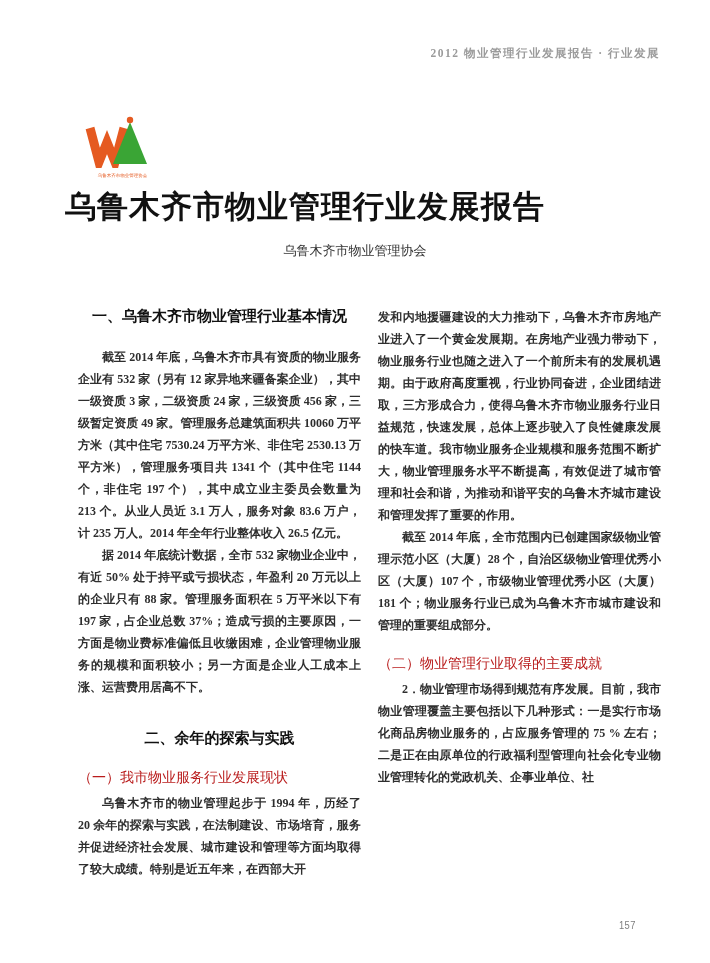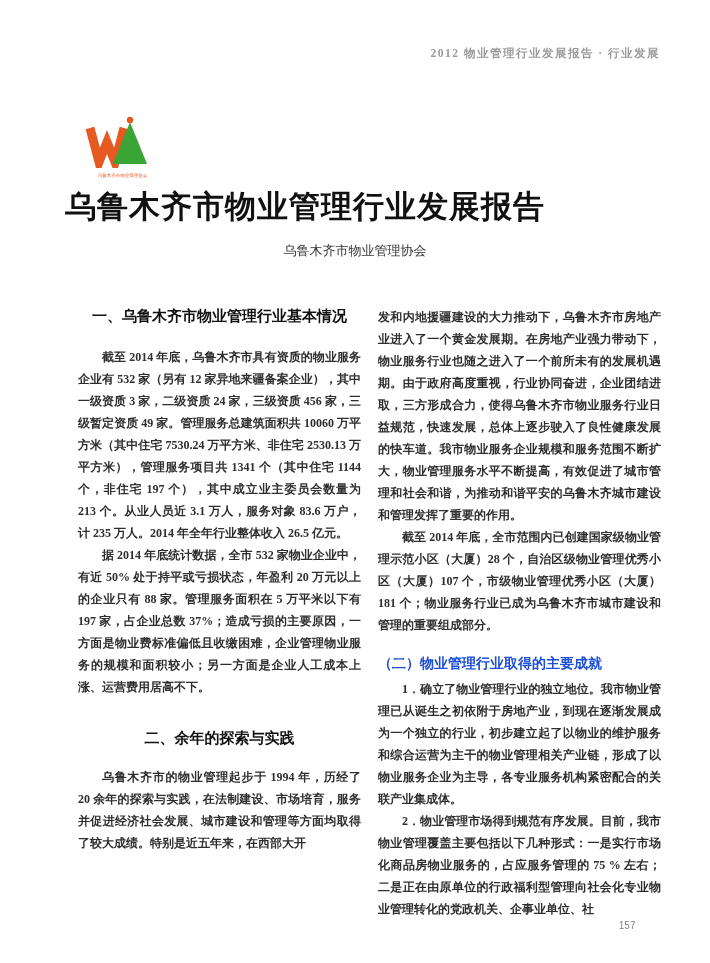--- a/index.html
+++ b/index.html
@@ -35,21 +35,21 @@
   }
   .col{width:283px;}
   .sec-heading{
     font-family:"Liberation Sans","DejaVu Sans",sans-serif;
     font-weight:bold;font-size:15px;color:#111;
     text-align:center;margin:0 0 20px 0;line-height:20px;
   }
   .sec-heading.second{margin-top:30px;margin-bottom:18px;}
   .sub-heading{
     font-family:"Liberation Sans","DejaVu Sans",sans-serif;
-    font-weight:bold;font-size:14px;color:#1d4ed8;
+    font-weight:normal;font-size:14px;color:#b91c1c;
     text-align:left;margin:0 0 4px 0;line-height:22px;
   }
   .sub-heading.gap-top{margin-top:16px;}
   p.body{
     font-size:12px;line-height:22px;text-align:justify;
     margin:0;text-indent:2em;color:#2e2e2e;font-weight:bold;
   }
   p.body.no-indent{text-indent:0;}
   .page-number{
     position:absolute;top:919px;right:74px;
@@ -75,26 +75,26 @@
 <div class="doc-title">乌鲁木齐市物业管理行业发展报告</div>
 <div class="doc-subtitle">乌鲁木齐市物业管理协会</div>
 
 <div class="columns">
 
   <div class="col">
     <div class="sec-heading">一、乌鲁木齐市物业管理行业基本情况</div>
     <p class="body">截至 2014 年底，乌鲁木齐市具有资质的物业服务企业有 532 家（另有 12 家异地来疆备案企业），其中一级资质 3 家，二级资质 24 家，三级资质 456 家，三级暂定资质 49 家。管理服务总建筑面积共 10060 万平方米（其中住宅 7530.24 万平方米、非住宅 2530.13 万平方米），管理服务项目共 1341 个（其中住宅 1144 个，非住宅 197 个），其中成立业主委员会数量为 213 个。从业人员近 3.1 万人，服务对象 83.6 万户，计 235 万人。2014 年全年行业整体收入 26.5 亿元。</p>
     <p class="body">据 2014 年底统计数据，全市 532 家物业企业中，有近 50% 处于持平或亏损状态，年盈利 20 万元以上的企业只有 88 家。管理服务面积在 5 万平米以下有 197 家，占企业总数 37%；造成亏损的主要原因，一方面是物业费标准偏低且收缴困难，企业管理物业服务的规模和面积较小；另一方面是企业人工成本上涨、运营费用居高不下。</p>
     <div class="sec-heading second">二、余年的探索与实践</div>
+    <div class="sub-heading">（一）我市物业服务行业发展现状</div>
     <p class="body">乌鲁木齐市的物业管理起步于 1994 年，历经了 20 余年的探索与实践，在法制建设、市场培育，服务并促进经济社会发展、城市建设和管理等方面均取得了较大成绩。特别是近五年来，在西部大开</p>
   </div>
 
   <div class="col">
     <p class="body no-indent">发和内地援疆建设的大力推动下，乌鲁木齐市房地产业进入了一个黄金发展期。在房地产业强力带动下，物业服务行业也随之进入了一个前所未有的发展机遇期。由于政府高度重视，行业协同奋进，企业团结进取，三方形成合力，使得乌鲁木齐市物业服务行业日益规范，快速发展，总体上逐步驶入了良性健康发展的快车道。我市物业服务企业规模和服务范围不断扩大，物业管理服务水平不断提高，有效促进了城市管理和社会和谐，为推动和谐平安的乌鲁木齐城市建设和管理发挥了重要的作用。</p>
     <p class="body">截至 2014 年底，全市范围内已创建国家级物业管理示范小区（大厦）28 个，自治区级物业管理优秀小区（大厦）107 个，市级物业管理优秀小区（大厦）181 个；物业服务行业已成为乌鲁木齐市城市建设和管理的重要组成部分。</p>
     <div class="sub-heading gap-top">（二）物业管理行业取得的主要成就</div>
-    <p class="body">1．确立了物业管理行业的独立地位。我市物业管理已从诞生之初依附于房地产业，到现在逐渐发展成为一个独立的行业，初步建立起了以物业的维护服务和综合运营为主干的物业管理相关产业链，形成了以物业服务企业为主导，各专业服务机构紧密配合的关联产业集成体。</p>
     <p class="body">2．物业管理市场得到规范有序发展。目前，我市物业管理覆盖主要包括以下几种形式：一是实行市场化商品房物业服务的，占应服务管理的 75 % 左右；二是正在由原单位的行政福利型管理向社会化专业物业管理转化的党政机关、企事业单位、社</p>
   </div>
 
 </div>
 
 <div class="page-number">157</div>
 
 </body></html>

